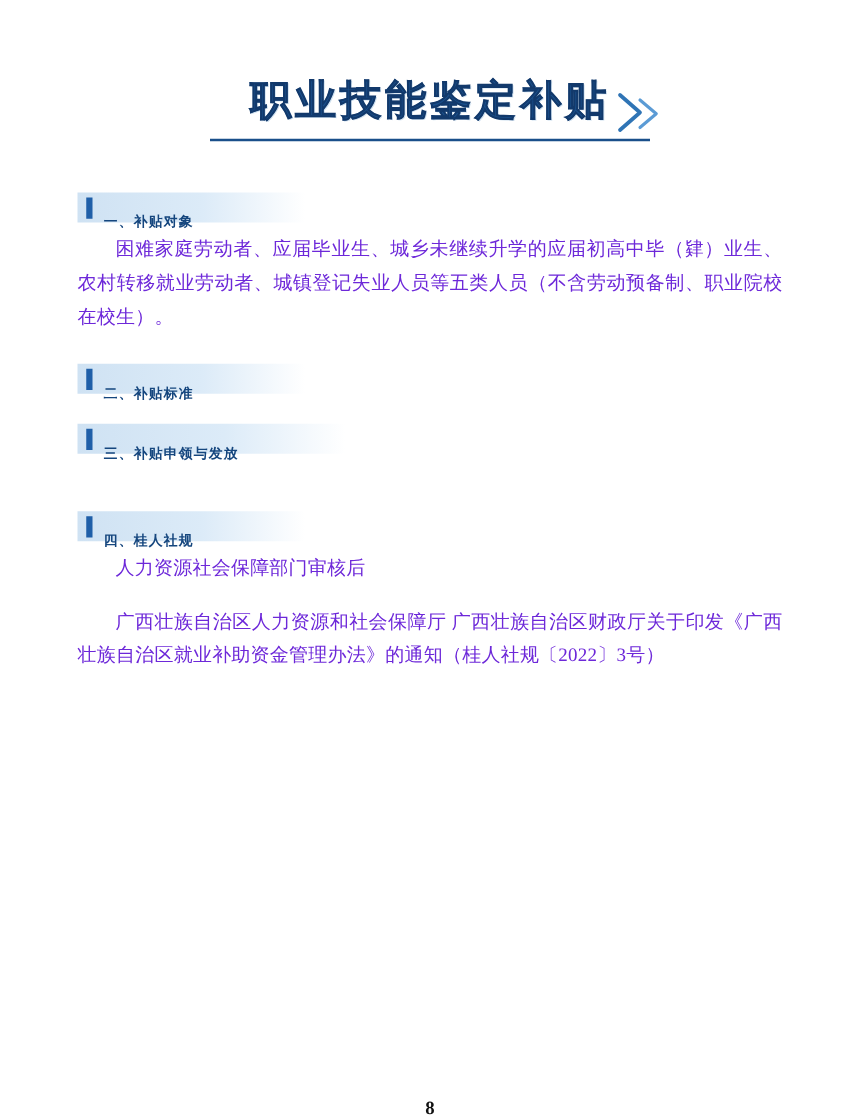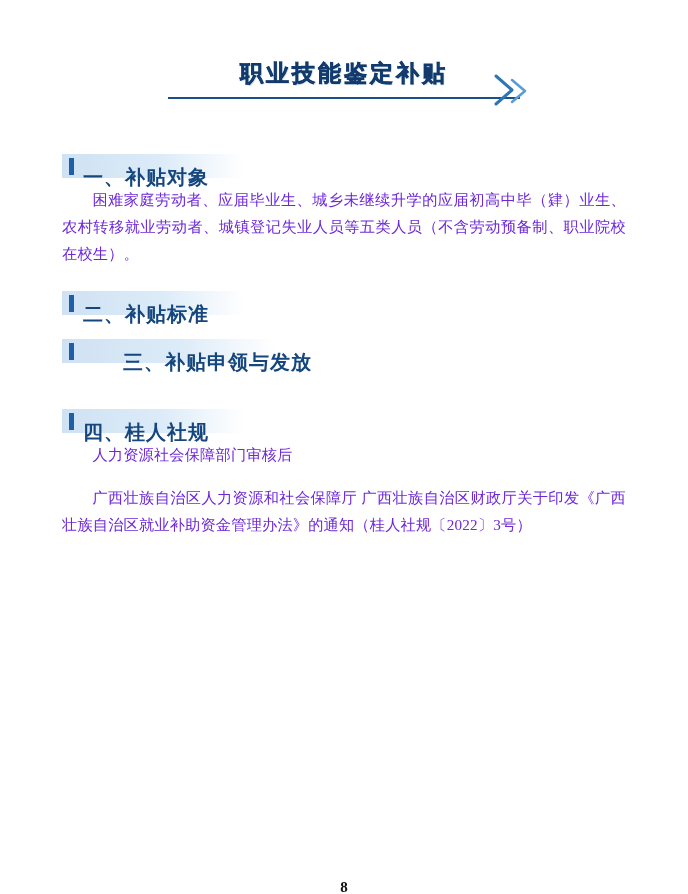--- a/index.html
+++ b/index.html
@@ -27,21 +27,21 @@
   .title-block {
     position: relative;
     margin-top: 58px;
     height: 72px;
     text-align: center;
   }
   .title-text {
     display: inline-block;
     font-family: "Liberation Serif", "DejaVu Serif", serif;
     font-weight: bold;
-    font-size: 23px;
+    font-size: 33px;
     letter-spacing: 3px;
     color: #1a4f8a;
     -webkit-text-stroke: 0.6px #12396b;
     position: relative;
     padding-bottom: 6px;
     text-shadow: 1px 1px 0 #cfe0ef;
   }
   .title-underline {
     width: 352px;
     height: 2px;
@@ -59,42 +59,42 @@
   
   .sec-head {
     position: relative;
     width: 182px;
     height: 24px;
     margin-top: 24px;
     margin-bottom: 8px;
     display: flex;
     align-items: center;
   }
-  .sec-head.wide { width: 214px; gap: 40px; }
+  .sec-head.wide { width: 214px; }
   .sec-head-bg {
     position: absolute;
     left: 0; top: 0;
     width: 100%;
     height: 100%;
     background: linear-gradient(to right, #cfe2f3 0%, #dcebf8 55%, #ffffff 100%);
   }
   .sec-bar {
     position: relative;
     width: 5px;
     height: 17px;
     background: #1f5fa8;
     margin-left: 7px;
     margin-right: 9px;
     flex: none;
   }
   .sec-title {
     position: relative;
     font-family: "Liberation Sans", "DejaVu Sans", sans-serif;
     font-weight: bold;
-    font-size: 20px;
+    font-size: 11px;
     color: #15467e;
     letter-spacing: 1px;
     white-space: nowrap;
     margin-top: 22px;
   }
 
   
   .para {
     font-size: 15.2px;
     line-height: 27px;

